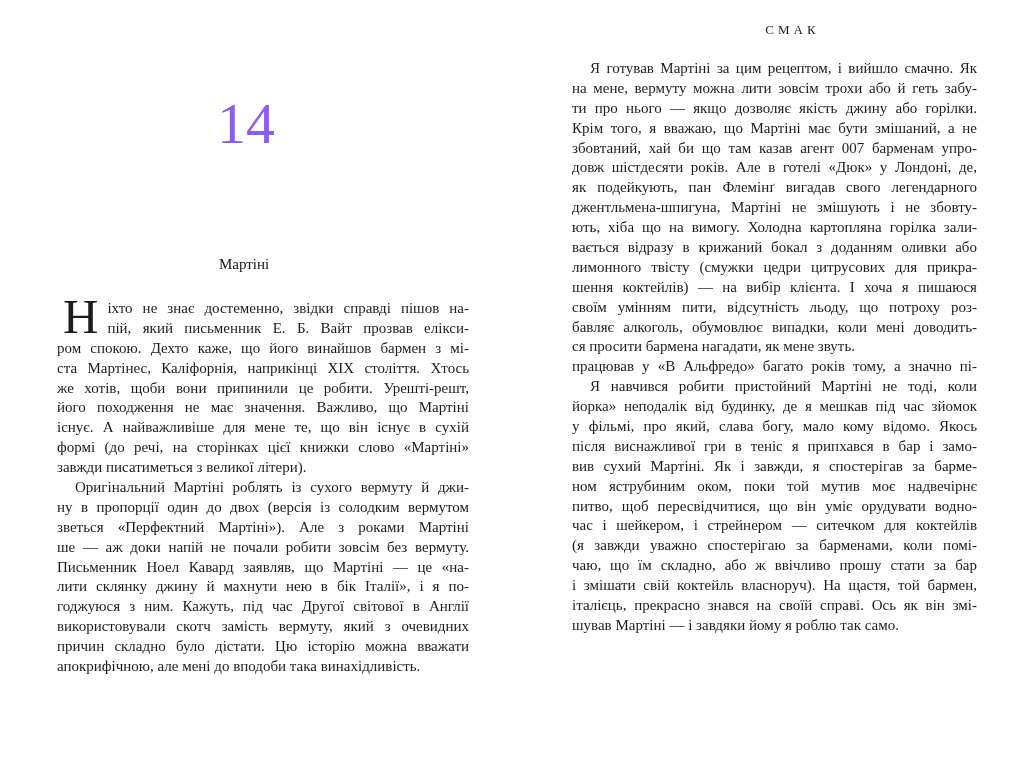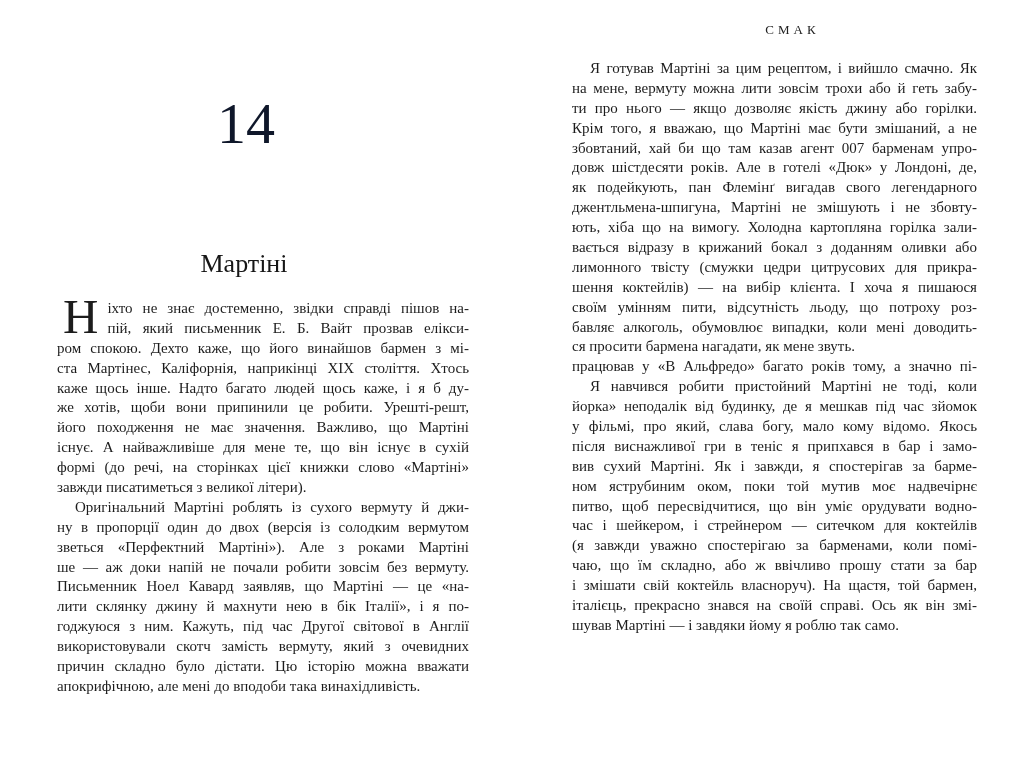--- a/index.html
+++ b/index.html
@@ -11,25 +11,25 @@
     position:relative;
     overflow:hidden;
   }
   .page{position:absolute;top:0;height:588px;}
   .page-left{left:57px;width:412px;}
   .page-right{left:572px;width:405px;}
 
   .chapter-number{
     position:absolute;top:94px;left:-17px;width:100%;
     text-align:center;font-size:58px;line-height:60px;
-    font-weight:normal;color:#0f172a;
+    font-weight:normal;color:#8b5cf6;
   }
   .chapter-title{
     position:absolute;top:251px;left:-19px;width:100%;
-    text-align:center;font-size:26px;line-height:26px;color:#161616;
+    text-align:center;font-size:15px;line-height:26px;color:#161616;
   }
   .running-header{
     position:absolute;top:22px;left:18px;width:100%;
     text-align:center;font-size:13px;letter-spacing:4px;color:#222;
   }
   .page-number{
     position:absolute;top:728px;width:100%;
     text-align:center;font-size:11px;letter-spacing:2px;color:#000000;margin-top:48px;
   }
   .page-left .page-number{left:-17px;}
@@ -62,21 +62,20 @@
 <div class="page page-left">
   <div class="chapter-number">14</div>
   <div class="chapter-title">Мартіні</div>
   <div class="body-text">
       <div class="para">
         <span class="dropcap">Н</span>
         <div class="ln">іхто не знає достеменно, звідки справді пішов на-</div>
         <div class="ln">пій, який письменник Е. Б. Вайт прозвав елікси-</div>
         <div class="ln">ром спокою. Дехто каже, що його винайшов бармен з мі-</div>
         <div class="ln">ста Мартінес, Каліфорнія, наприкінці XIX століття. Хтось</div>
-        <div class="ln">каже щось інше. Надто багато людей щось каже, і я б ду-</div>
         <div class="ln">же хотів, щоби вони припинили це робити. Урешті-решт,</div>
         <div class="ln">його походження не має значення. Важливо, що Мартіні</div>
         <div class="ln">існує. А найважливіше для мене те, що він існує в сухій</div>
         <div class="ln">формі (до речі, на сторінках цієї книжки слово «Мартіні»</div>
         <div class="ln last">завжди писатиметься з великої літери).</div>
       </div>
       <div class="para">
         <div class="ln first">Оригінальний Мартіні роблять із сухого вермуту й джи-</div>
         <div class="ln">ну в пропорції один до двох (версія із солодким вермутом</div>
         <div class="ln">зветься «Перфектний Мартіні»). Але з роками Мартіні</div>

